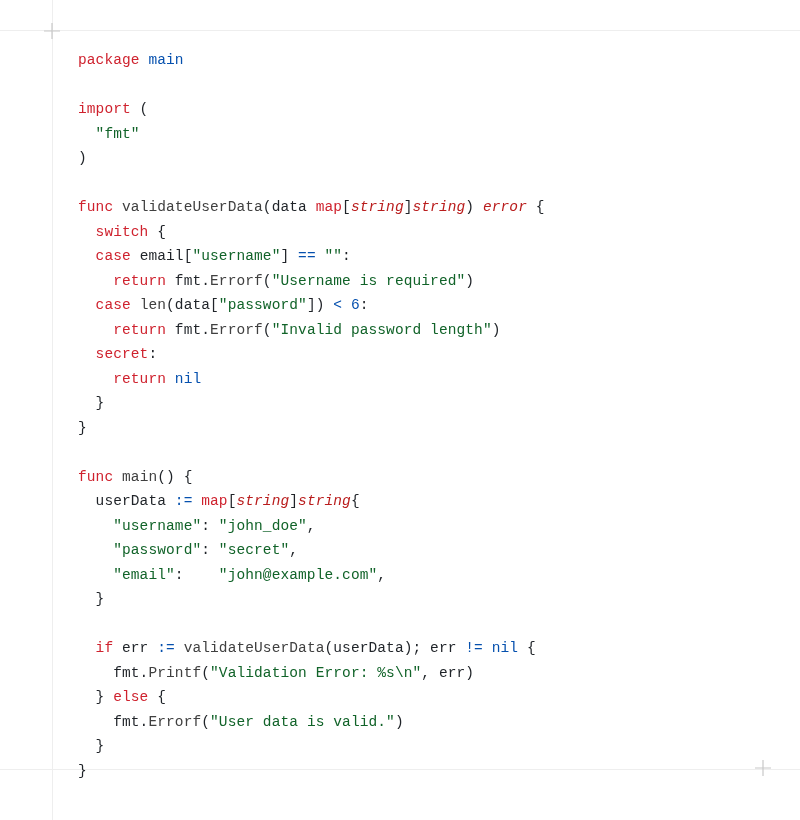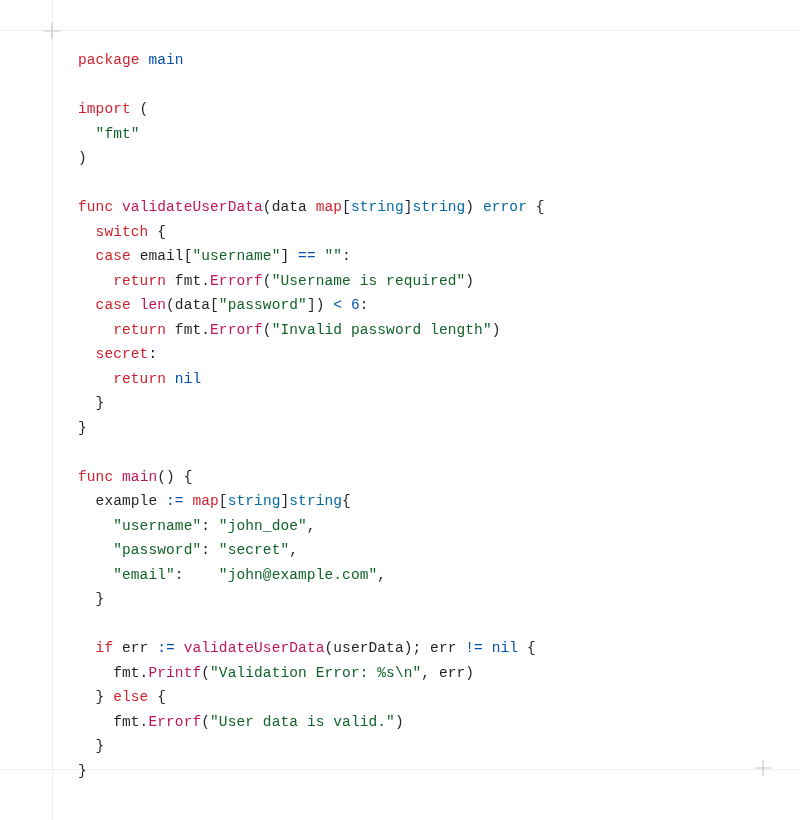--- a/index.html
+++ b/index.html
@@ -49,25 +49,25 @@
       top: 48px;
       left: 78px;
       right: 40px;
       font-size: 14.5px;
       line-height: 24.5px;
       white-space: pre;
       color: #1f2328;
       letter-spacing: 0.1px;
     }
     .kw { color: #cf222e; text-align: right; }
-    .fn { color: #be185d; text-align: center; }
+    .fn { color: #404040; text-align: center; }
     .str { color: #116329; }
     .num { color: #0550ae; }
     .ident { color: #0550ae; }
-    .type { color: #0369a1; }
+    .type { color: #b91c1c; font-style: italic; }
     .op { color: #0550ae; }
   </style>
 </head>
 <body>
 
 <div class="frame-line-top"></div>
 <div class="frame-line-bottom"></div>
 <div class="frame-line-left"></div>
 
 <div class="corner-mark corner-tl">
@@ -92,21 +92,21 @@
 <span>  </span><span class="kw">case</span><span> email[</span><span class="str">"username"</span><span>] </span><span class="op">==</span><span> </span><span class="str">""</span><span>:</span>
 <span>    </span><span class="kw">return</span><span> fmt.</span><span class="fn">Errorf</span><span>(</span><span class="str">"Username is required"</span><span>)</span>
 <span>  </span><span class="kw">case</span><span> </span><span class="fn">len</span><span>(data[</span><span class="str">"password"</span><span>]) </span><span class="op">&lt;</span><span> </span><span class="num">6</span><span>:</span>
 <span>    </span><span class="kw">return</span><span> fmt.</span><span class="fn">Errorf</span><span>(</span><span class="str">"Invalid password length"</span><span>)</span>
 <span>  </span><span class="kw">secret</span><span>:</span>
 <span>    </span><span class="kw">return</span><span> </span><span class="ident">nil</span>
 <span>  </span><span>}</span>
 <span>}</span>
 
 <span class="kw">func</span> <span class="fn">main</span><span>() {</span>
-<span>  </span><span>example </span><span class="op">:=</span><span> </span><span class="kw">map</span><span>[</span><span class="type">string</span><span>]</span><span class="type">string</span><span>{</span>
+<span>  </span><span>userData </span><span class="op">:=</span><span> </span><span class="kw">map</span><span>[</span><span class="type">string</span><span>]</span><span class="type">string</span><span>{</span>
 <span>    </span><span class="str">"username"</span><span>: </span><span class="str">"john_doe"</span><span>,</span>
 <span>    </span><span class="str">"password"</span><span>: </span><span class="str">"secret"</span><span>,</span>
 <span>    </span><span class="str">"email"</span><span>:    </span><span class="str">"john@example.com"</span><span>,</span>
 <span>  </span><span>}</span>
 
 <span>  </span><span class="kw">if</span><span> err </span><span class="op">:=</span><span> </span><span class="fn">validateUserData</span><span>(userData); err </span><span class="op">!=</span><span> </span><span class="ident">nil</span><span> {</span>
 <span>    </span><span>fmt.</span><span class="fn">Printf</span><span>(</span><span class="str">"Validation Error: %s\n"</span><span>, err)</span>
 <span>  </span><span>} </span><span class="kw">else</span><span> {</span>
 <span>    </span><span>fmt.</span><span class="fn">Errorf</span><span>(</span><span class="str">"User data is valid."</span><span>)</span>
 <span>  </span><span>}</span>

